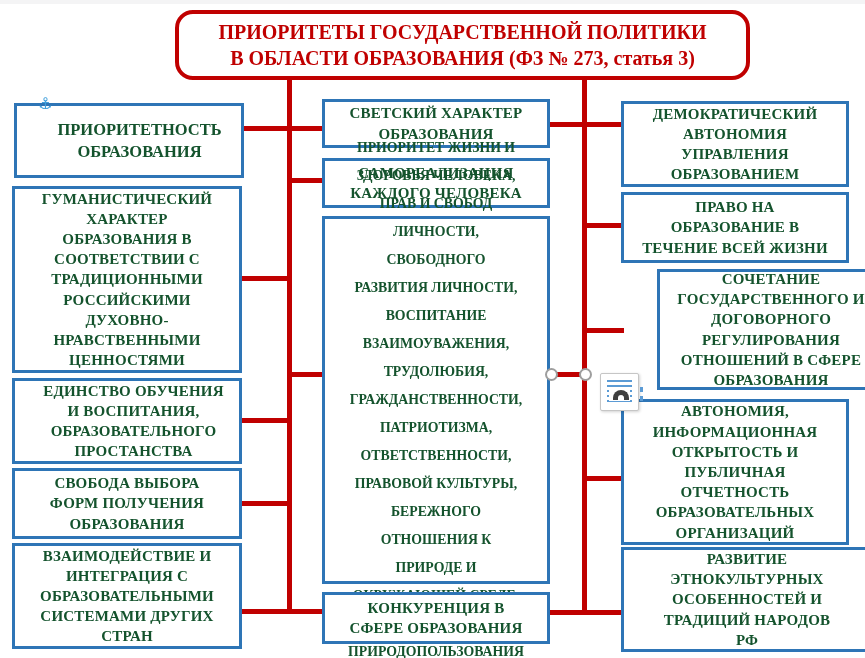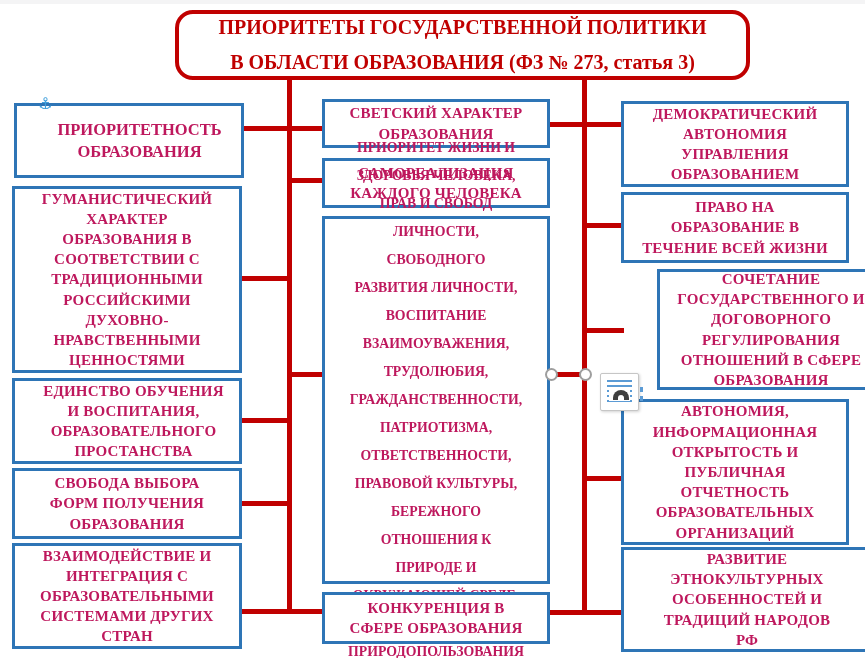--- a/index.html
+++ b/index.html
@@ -4,29 +4,29 @@
 <style>
   html,body{margin:0;padding:0;background:#fff;}
   #canvas{position:relative;width:865px;height:658px;background:#fff;overflow:hidden;
           font-family:"Liberation Serif","DejaVu Serif",serif;}
   .top-strip{position:absolute;left:0;top:0;width:865px;height:4px;background:#f4f4f5;z-index:0;}
   .h{position:absolute;height:5px;background:var(--accent-red,#C00000);z-index:1;}
   .v{position:absolute;width:5px;background:var(--accent-red,#C00000);z-index:1;}
   .box{position:absolute;box-sizing:border-box;background:#fff;
        border:3px solid var(--box-blue,#2E75B6);
        display:flex;align-items:center;justify-content:center;
-       text-align:center;font-weight:bold;color:#be185d;
+       text-align:center;font-weight:bold;color:#14532d;
        white-space:pre-line;z-index:2;padding:2px 4px;}
   .t16{font-size:16.5px;line-height:22px;padding-left:25px;}
   .t15{font-size:15px;line-height:20.2px;letter-spacing:.2px;}
   .t14{font-size:13.8px;line-height:28px;}
   .title-box{position:absolute;left:175px;top:10px;width:575px;height:70px;box-sizing:border-box;
        border:4px solid var(--accent-red,#C00000);border-radius:18px;background:#fff;
        display:flex;align-items:center;justify-content:center;text-align:center;
-       color:var(--accent-red,#C00000);font-weight:bold;font-size:20px;line-height:35px;
+       color:var(--accent-red,#C00000);font-weight:bold;font-size:20px;line-height:26px;
        white-space:pre-line;z-index:2;}
   .anchor{position:absolute;left:38px;top:96px;font-family:"DejaVu Sans",sans-serif;
        font-size:16px;color:var(--anchor-blue,#41A0DC);z-index:3;line-height:1;}
   .handle{position:absolute;width:13px;height:13px;box-sizing:border-box;background:#fff;
        border:2.5px solid var(--handle-gray,#9E9E9E);border-radius:50%;z-index:4;}
   .lo-btn{position:absolute;left:600px;top:373px;width:39px;height:38px;box-sizing:border-box;
        background:#fff;border:1px solid #c6c6c6;border-radius:2px;
        box-shadow:1px 1px 3px rgba(0,0,0,.18);z-index:4;
        display:flex;align-items:center;justify-content:center;}
   .lo-ic{width:25px;height:24px;position:relative;

